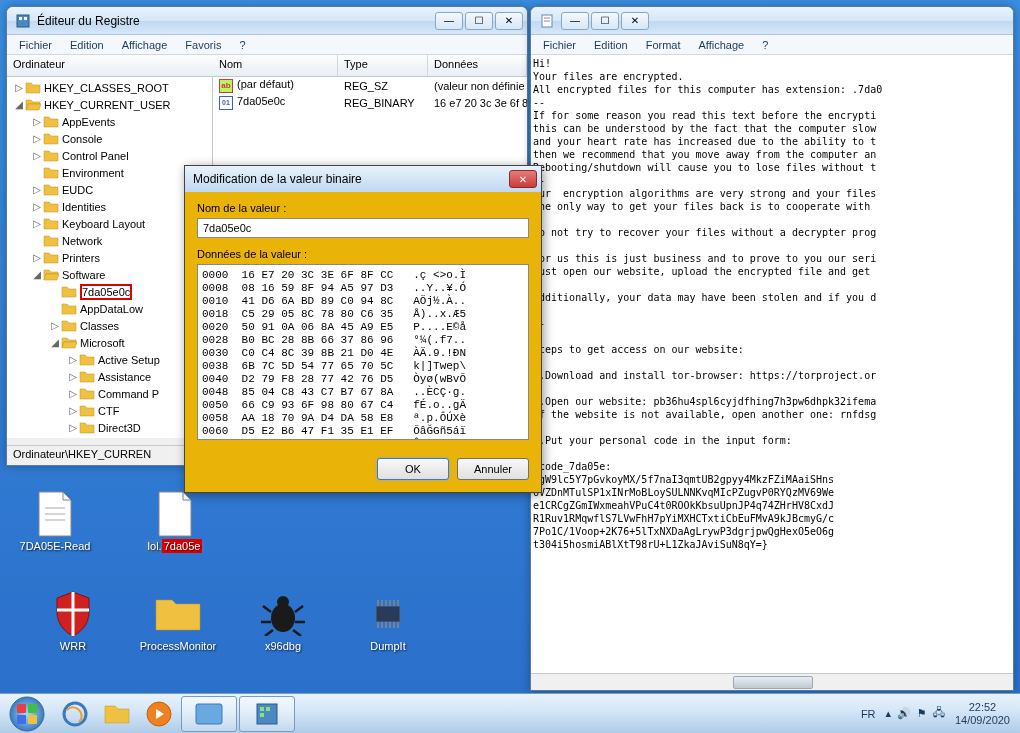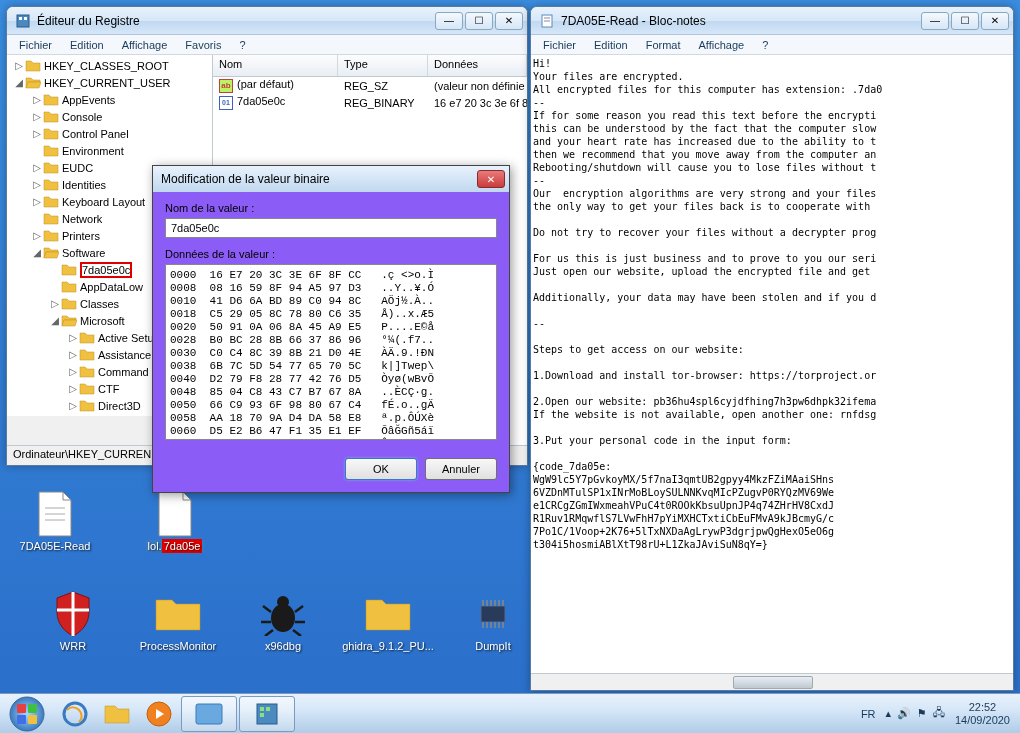--- a/index.html
+++ b/index.html
@@ -27,21 +27,21 @@
 .list-header { display: flex; height: 22px; background: linear-gradient(to bottom, #fdfdfd, #e8eef5); border-bottom: 1px solid #c0c8d0; }
 .list-header > div { padding: 3px 6px; border-right: 1px solid #d0d8e0; font-size: 11px; }
 .list-row { display: flex; height: 17px; align-items: center; }
 .list-row > div { padding: 1px 6px; white-space: nowrap; overflow: hidden; font-size: 11px; }
 .col-name { width: 125px; }
 .col-type { width: 90px; }
 .col-data { flex: 1; }
 .reg-status { height: 20px; background: #f0f0f0; border-top: 1px solid #c0c8d0; padding: 2px 6px; font-size: 11px; }
 
 
-.dialog { position: absolute; background: #8b5cf6; border: 1px solid #444; box-shadow: 2px 2px 10px rgba(0,0,0,0.4); }
+.dialog { position: absolute; background: #eab308; border: 1px solid #444; box-shadow: 2px 2px 10px rgba(0,0,0,0.4); margin-left: 32px; }
 .dlg-title { height: 26px; background: linear-gradient(to bottom, #e8f2fc, #c0d8f0); display: flex; align-items: center; padding: 0 4px 0 8px; font-size: 12px; }
 .dlg-close { width: 28px; height: 18px; margin-left: auto; background: linear-gradient(to bottom, #e97a7a, #c93c3c); border: 1px solid #8a2a2a; border-radius: 3px; color: #fff; display: flex; align-items: center; justify-content: center; font-size: 10px; cursor: default; }
 .dlg-body { padding: 10px 12px; }
 .dlg-label { font-size: 11px; margin-bottom: 4px; }
 .dlg-input { width: 100%; border: 1px solid #888; padding: 3px 5px; font-size: 11px; background: #fff; margin-bottom: 10px; }
 .hex-box { width: 100%; height: 176px; border: 1px solid #888; background: #fff; padding: 4px; font-family: "Courier New", monospace; font-size: 11px; line-height: 13px; white-space: pre; overflow: auto; }
 .dlg-buttons { display: flex; justify-content: flex-end; gap: 8px; padding: 8px 12px 12px; }
 .dlg-btn { min-width: 72px; height: 22px; border: 1px solid #707070; border-radius: 3px; background: linear-gradient(to bottom, #f8f8f8, #e0e0e0); font-size: 11px; cursor: default; display:flex; align-items:center; justify-content:center; }
 .dlg-btn.primary { border-color: #3a7ac0; box-shadow: 0 0 3px #7ab0e8; }
 
@@ -119,28 +119,20 @@
   </div>
   <div class="di">
     <div class="di-icon">
         <svg width="44" height="44" viewBox="0 0 44 44">
           <ellipse cx="22" cy="26" rx="12" ry="14" fill="#1a1a1a"></ellipse>
           <circle cx="22" cy="10" r="6" fill="#1a1a1a"></circle>
           <path d="M10 20l-8-6M10 30H0M12 38l-8 6M34 20l8-6M34 30h10M32 38l8 6" stroke="#1a1a1a" stroke-width="2.5" fill="none"></path>
         </svg>
       </div>
     <div class="di-label">x96dbg</div>
-  </div>
-  <div class="di">
-    <div class="di-icon">
-        <svg width="48" height="40" viewBox="0 0 48 40">
-          <path class="folder-svg" d="M2 6h16l4 4h24v26H2z"></path>
-        </svg>
-      </div>
-    <div class="di-label">ghidra_9.1.2_PU...</div>
   </div>
   <div class="di">
     <div class="di-icon">
         <svg width="44" height="44" viewBox="0 0 44 44">
           <rect x="10" y="14" width="24" height="16" fill="#2a3a5a" stroke="#4a6a9a"></rect>
           <path d="M12 30v6M16 30v6M20 30v6M24 30v6M28 30v6M32 30v6M12 14V8M16 14V8M20 14V8M24 14V8M28 14V8M32 14V8" stroke="#888" stroke-width="1.5"></path>
         </svg>
       </div>
     <div class="di-label">DumpIt</div>
   </div>
@@ -162,20 +154,21 @@
   </div>
   <div class="menubar">
     <span class="menu-item">Fichier</span>
     <span class="menu-item">Edition</span>
     <span class="menu-item">Affichage</span>
     <span class="menu-item">Favoris</span>
     <span class="menu-item">?</span>
   </div>
   <div class="reg-body">
     <div style="display:flex; flex-direction:column; width:206px;">
+      <div class="tree-header">Ordinateur</div>
       <div class="tree-pane" id="tree-pane">
           <div class="tree-node" style="padding-left: 4px;">
             <span class="tree-toggle">▷</span>
             <svg class="tree-icon" viewBox="0 0 16 13">
               <path class="folder-svg" d="M1 2h5l2 2h7v8H1z"></path>
             </svg>
             <span class="tree-label">HKEY_CLASSES_ROOT</span>
           </div>
           <div class="tree-node" style="padding-left: 4px;">
             <span class="tree-toggle">◢</span>
@@ -345,21 +338,20 @@
   <div class="reg-status">Ordinateur\HKEY_CURREN</div>
 </div>
 
 <div class="window" style="left:530px; top:6px; width:484px; height:685px;">
   <div class="titlebar">
     <span class="titlebar-icon"><svg width="16" height="16">
           <rect x="3" y="2" width="10" height="12" fill="#fff" stroke="#5a8ac0"></rect>
           <line x1="5" y1="5" x2="11" y2="5" stroke="#88a"></line>
           <line x1="5" y1="8" x2="11" y2="8" stroke="#88a"></line>
         </svg></span>
-    <span class="titlebar-title">7DA05E-Read - Bloc-notes</span>
     <div class="win-controls">
       <div class="win-btn">—</div>
       <div class="win-btn">☐</div>
       <div class="win-btn close">✕</div>
     </div>
   </div>
   <div class="menubar">
     <span class="menu-item">Fichier</span>
     <span class="menu-item">Edition</span>
     <span class="menu-item">Format</span>

